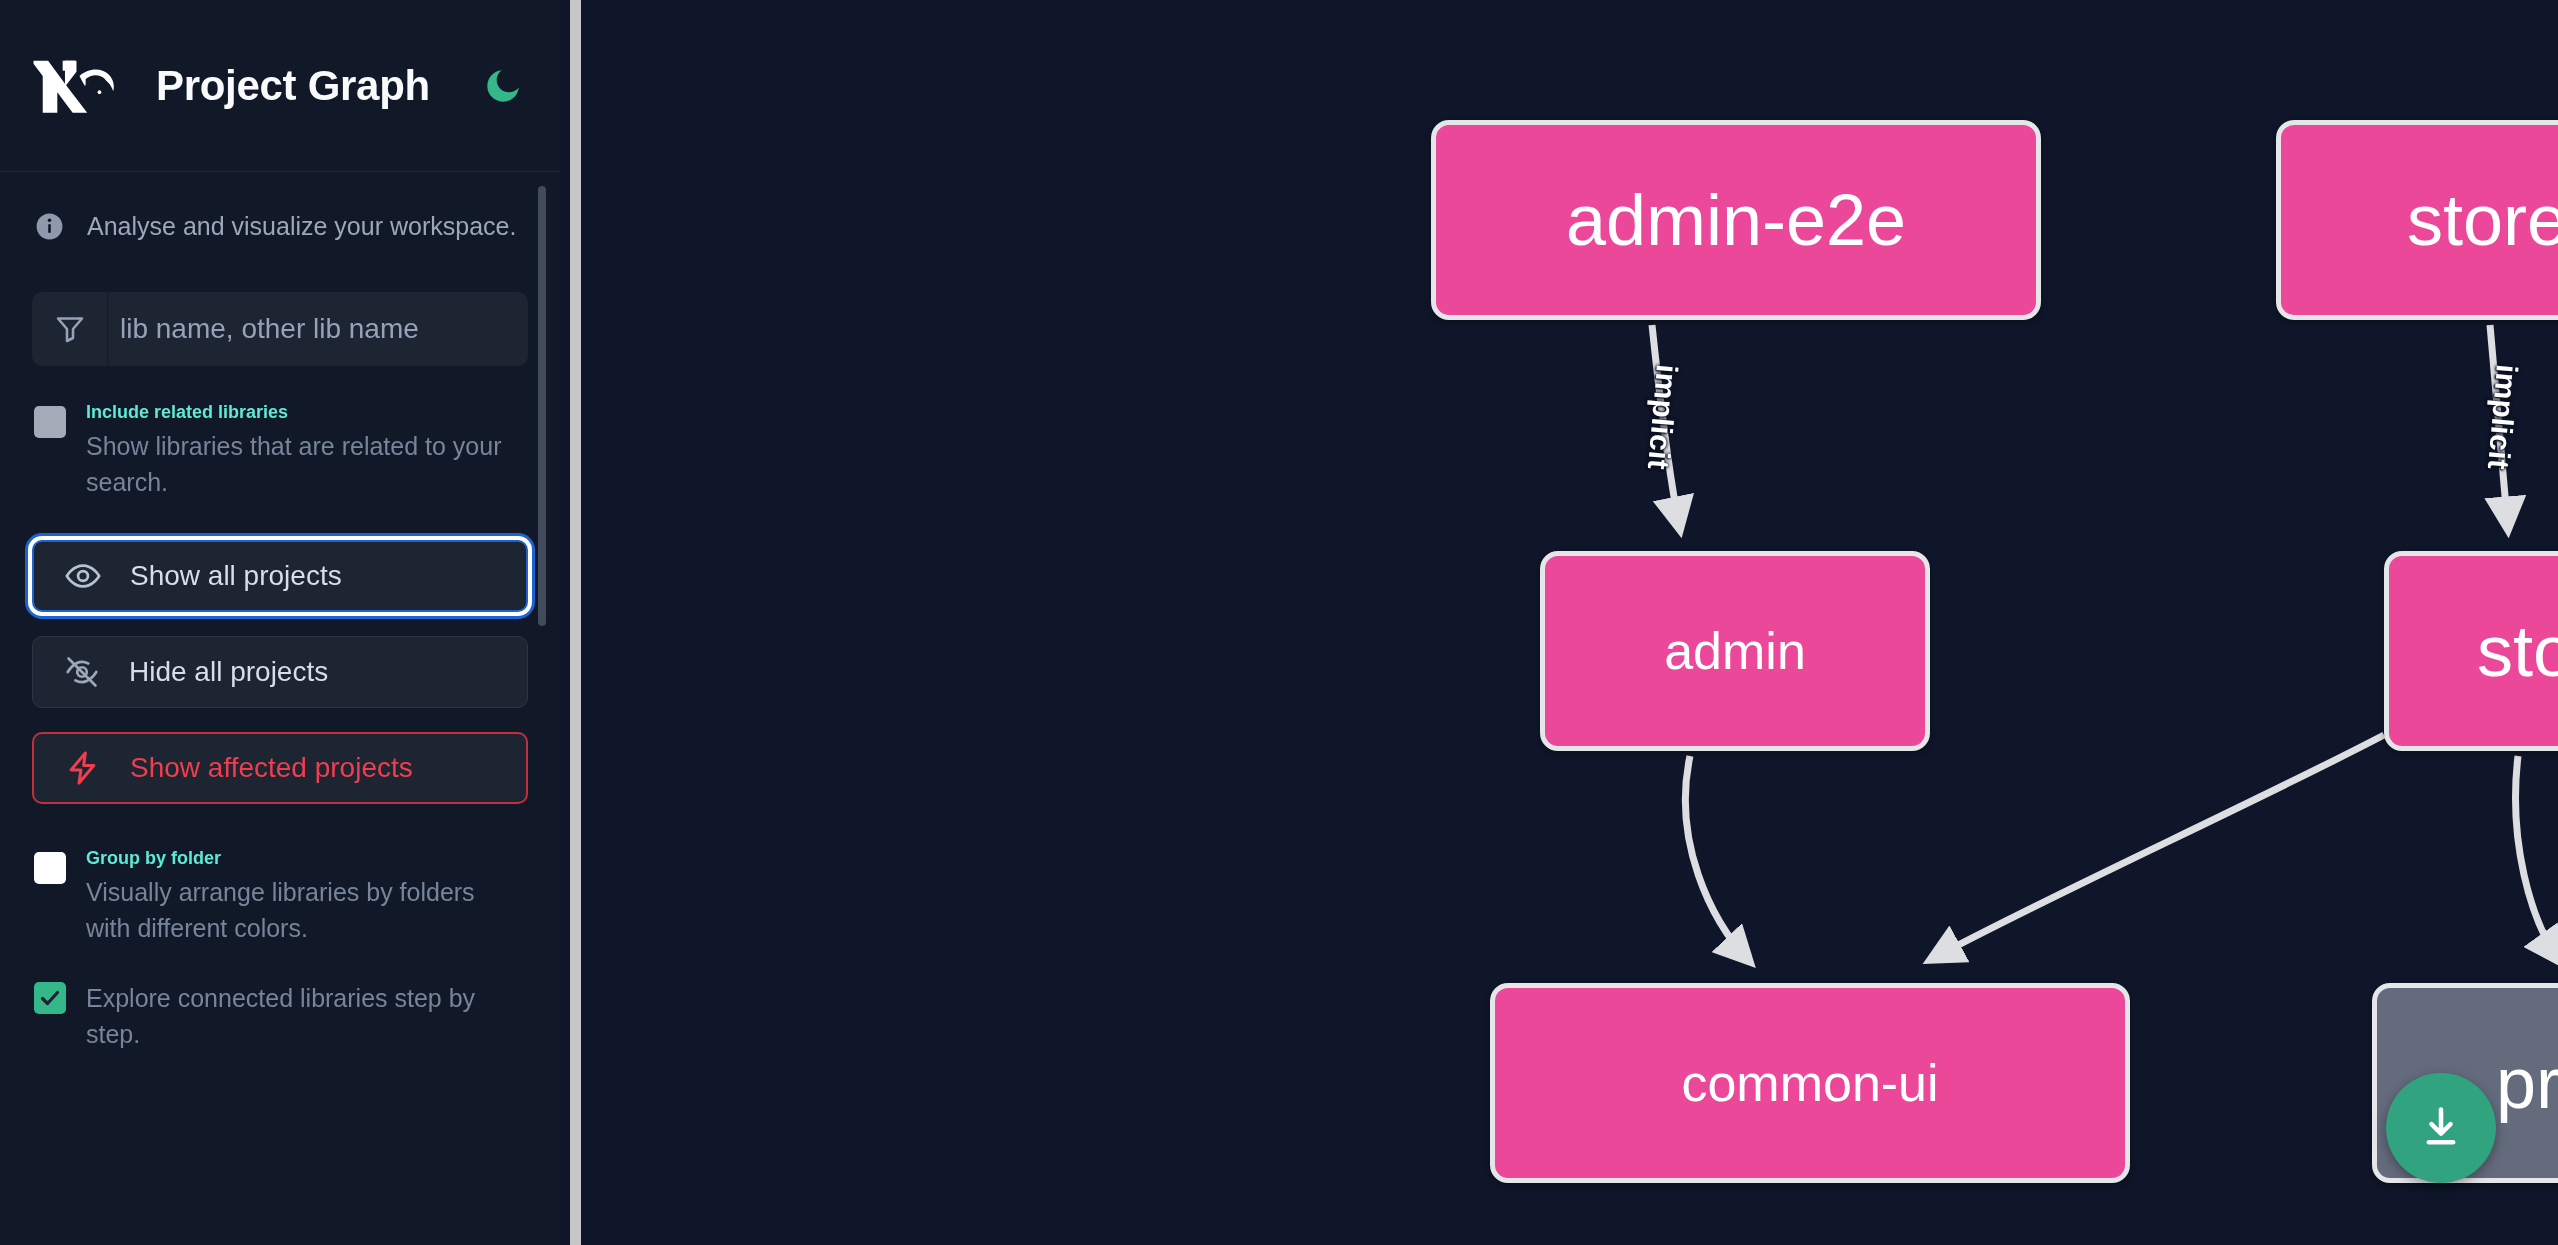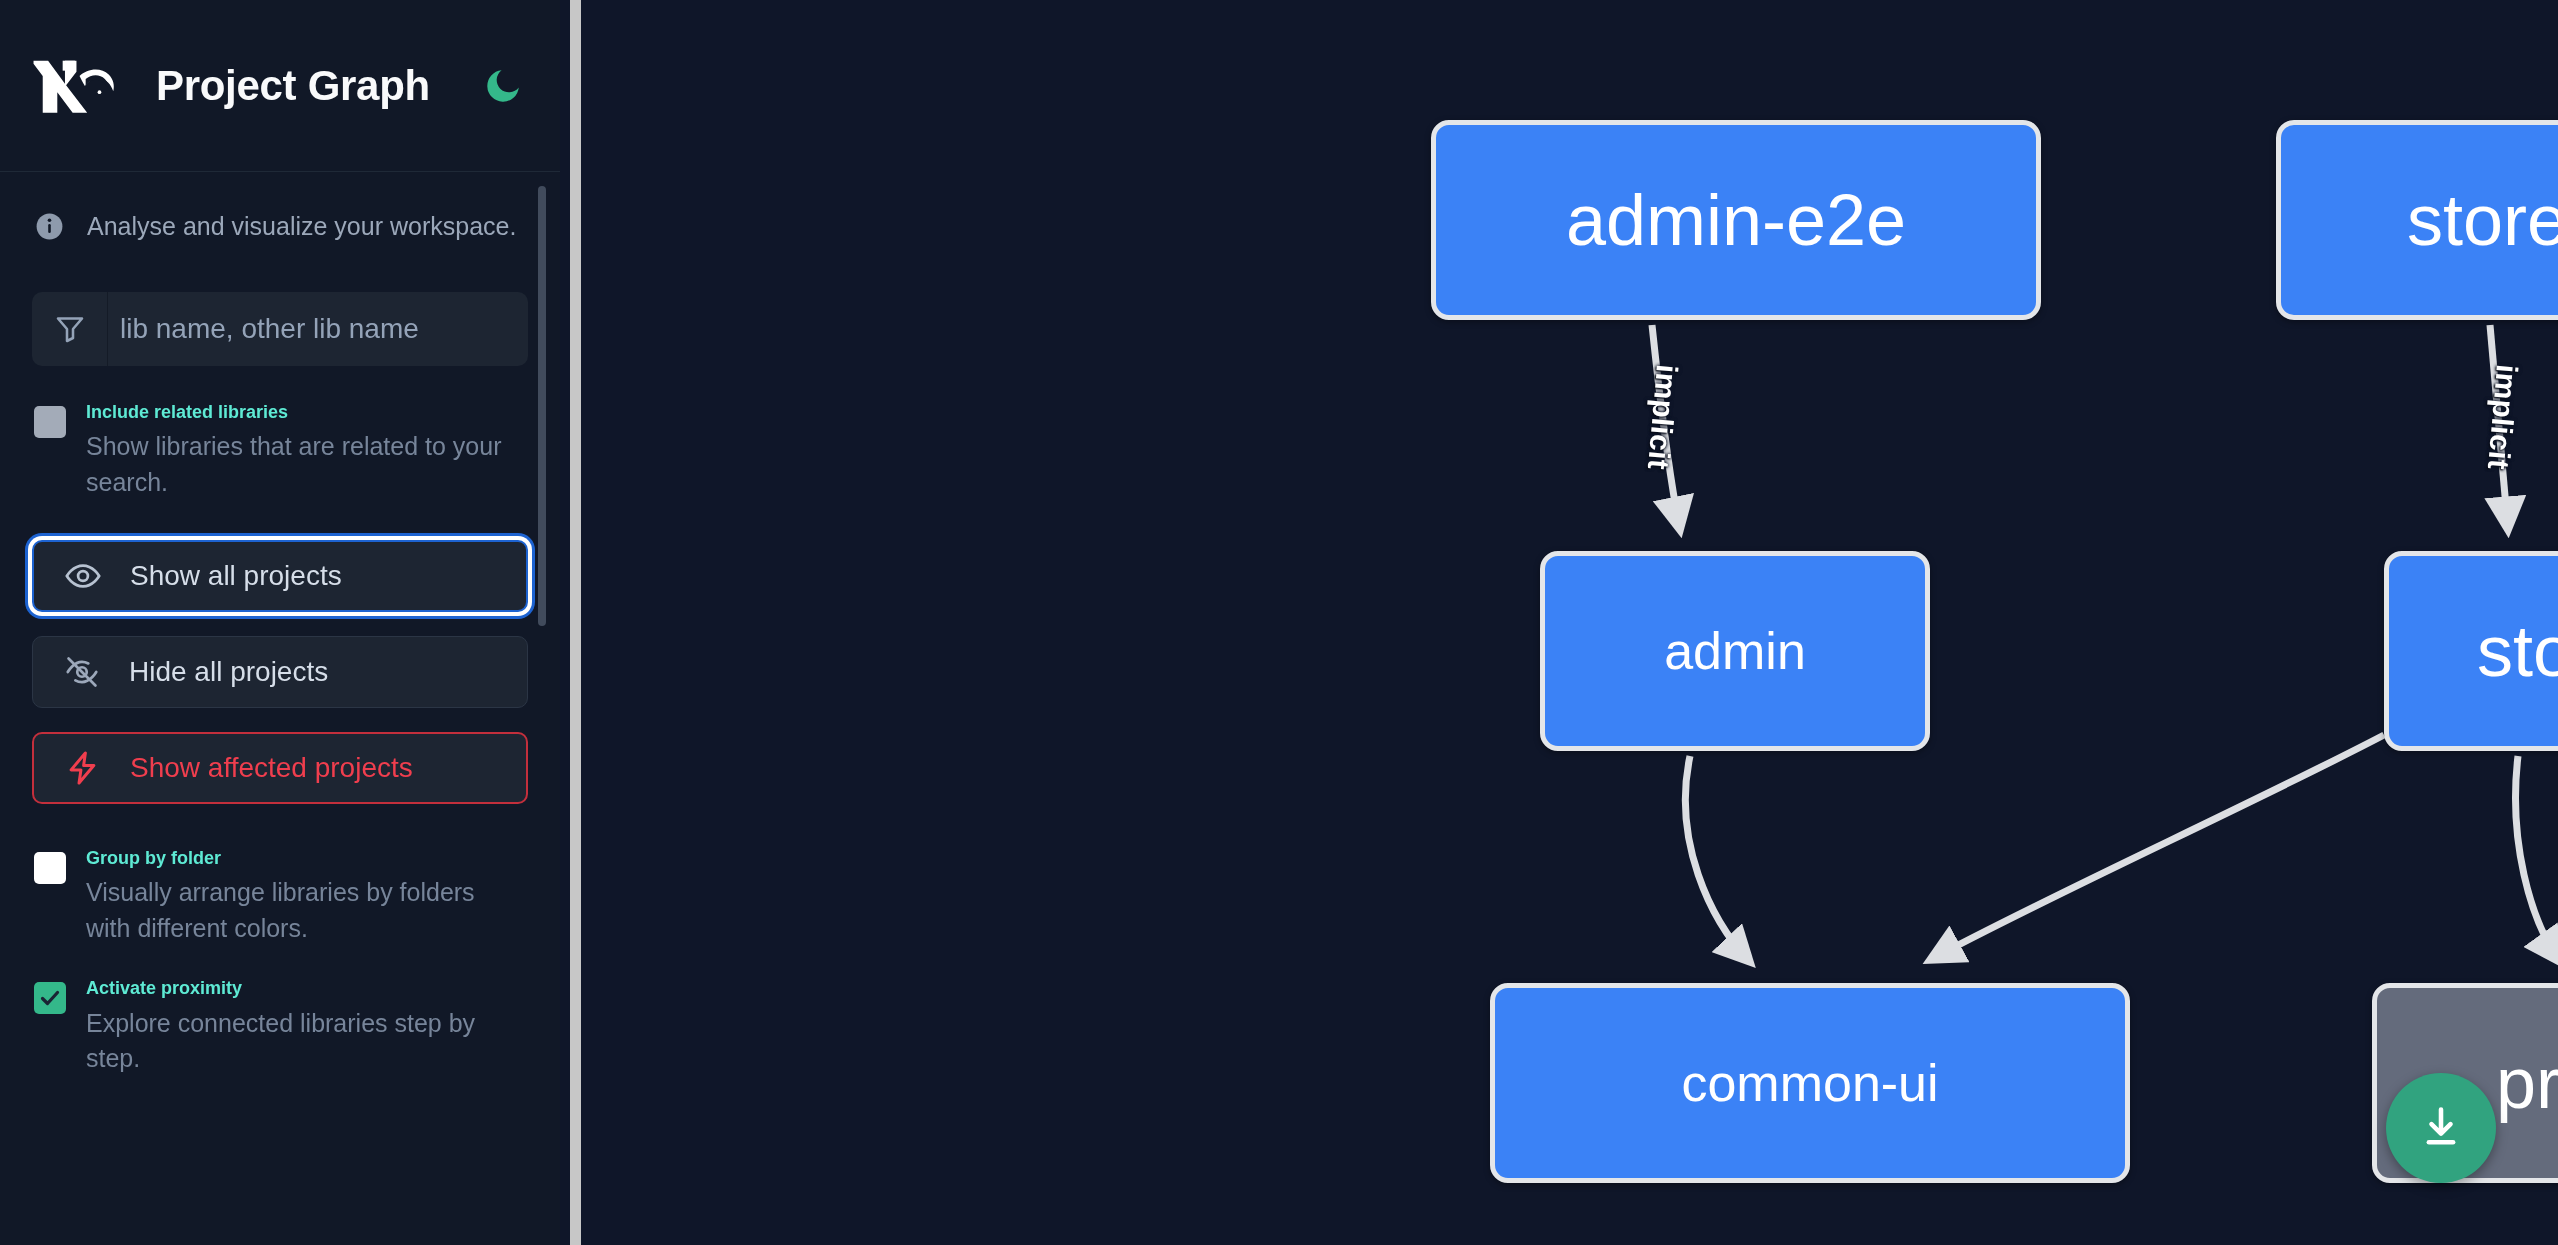--- a/index.html
+++ b/index.html
@@ -110,21 +110,21 @@
   }
   .node {
     position: absolute;
     border-radius: 18px;
     border: 5px solid #E4E6E9;
     display: flex; align-items: center; justify-content: center;
     color: #FFFFFF; font-weight: 400;
     cursor: pointer;
     box-shadow: 0 2px 6px rgba(0,0,0,.35);
   }
-  .node.pink { background: #3b82f6; }
+  .node.pink { background: #ec4899; }
   .node.slate { background: #646B7C; }
 
   .dl-btn {
     position: absolute; right: 62px; bottom: 62px;
     width: 110px; height: 110px; border-radius: 50%;
     background: #31A37F;
     display: flex; align-items: center; justify-content: center;
     cursor: pointer; box-shadow: 0 4px 12px rgba(0,0,0,.35);
   }
   .edge-label {
@@ -218,21 +218,20 @@
       </div>
     </div>
 
     <div class="check-row" style="padding-top:30px;">
       <div class="cbox green">
         <svg width="24" height="24" viewBox="0 0 24 24">
           <path d="M4.5 12.5l5 5 10-11" fill="none" stroke="#1A2433" stroke-width="3.2" stroke-linecap="round" stroke-linejoin="round"></path>
         </svg>
       </div>
       <div class="check-texts">
-        <div class="check-label">Activate proximity</div>
         <div class="check-desc">Explore connected libraries step by step.</div>
       </div>
     </div>
 
     <div class="sidebar-scroll"></div>
   </aside>
 
   <main class="graph">
     <div class="graph-scrollbar"></div>
 

